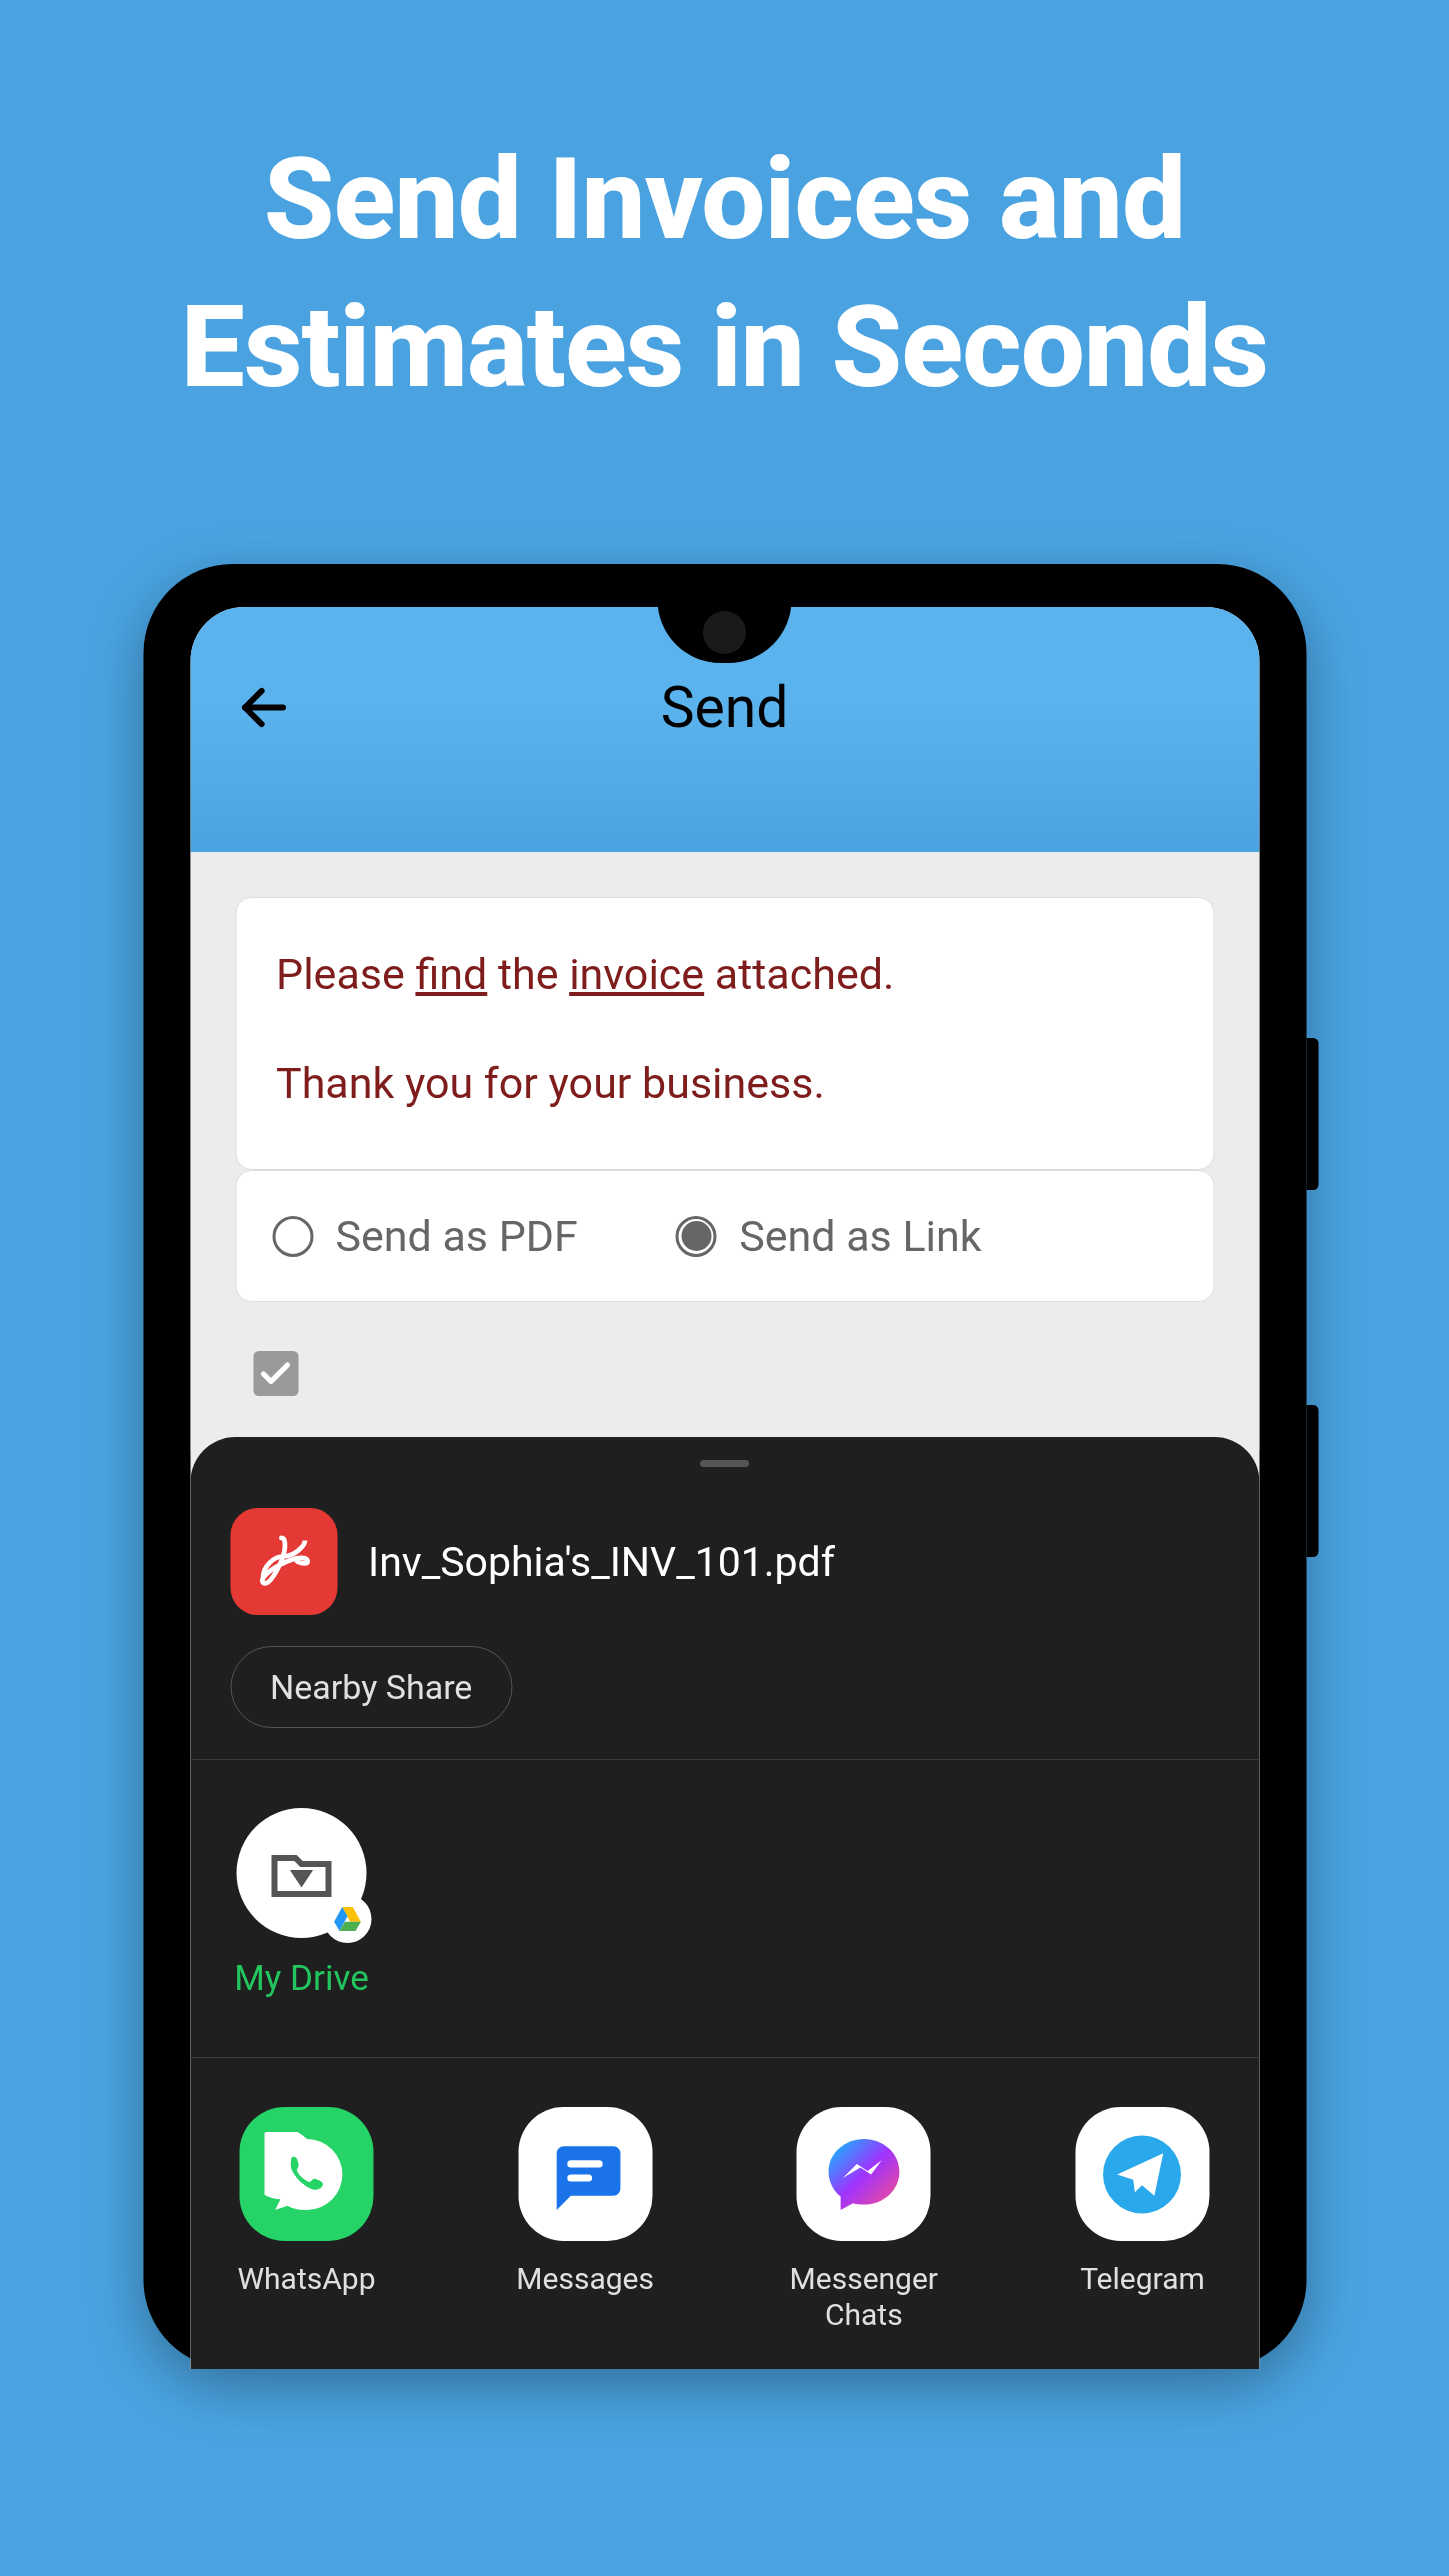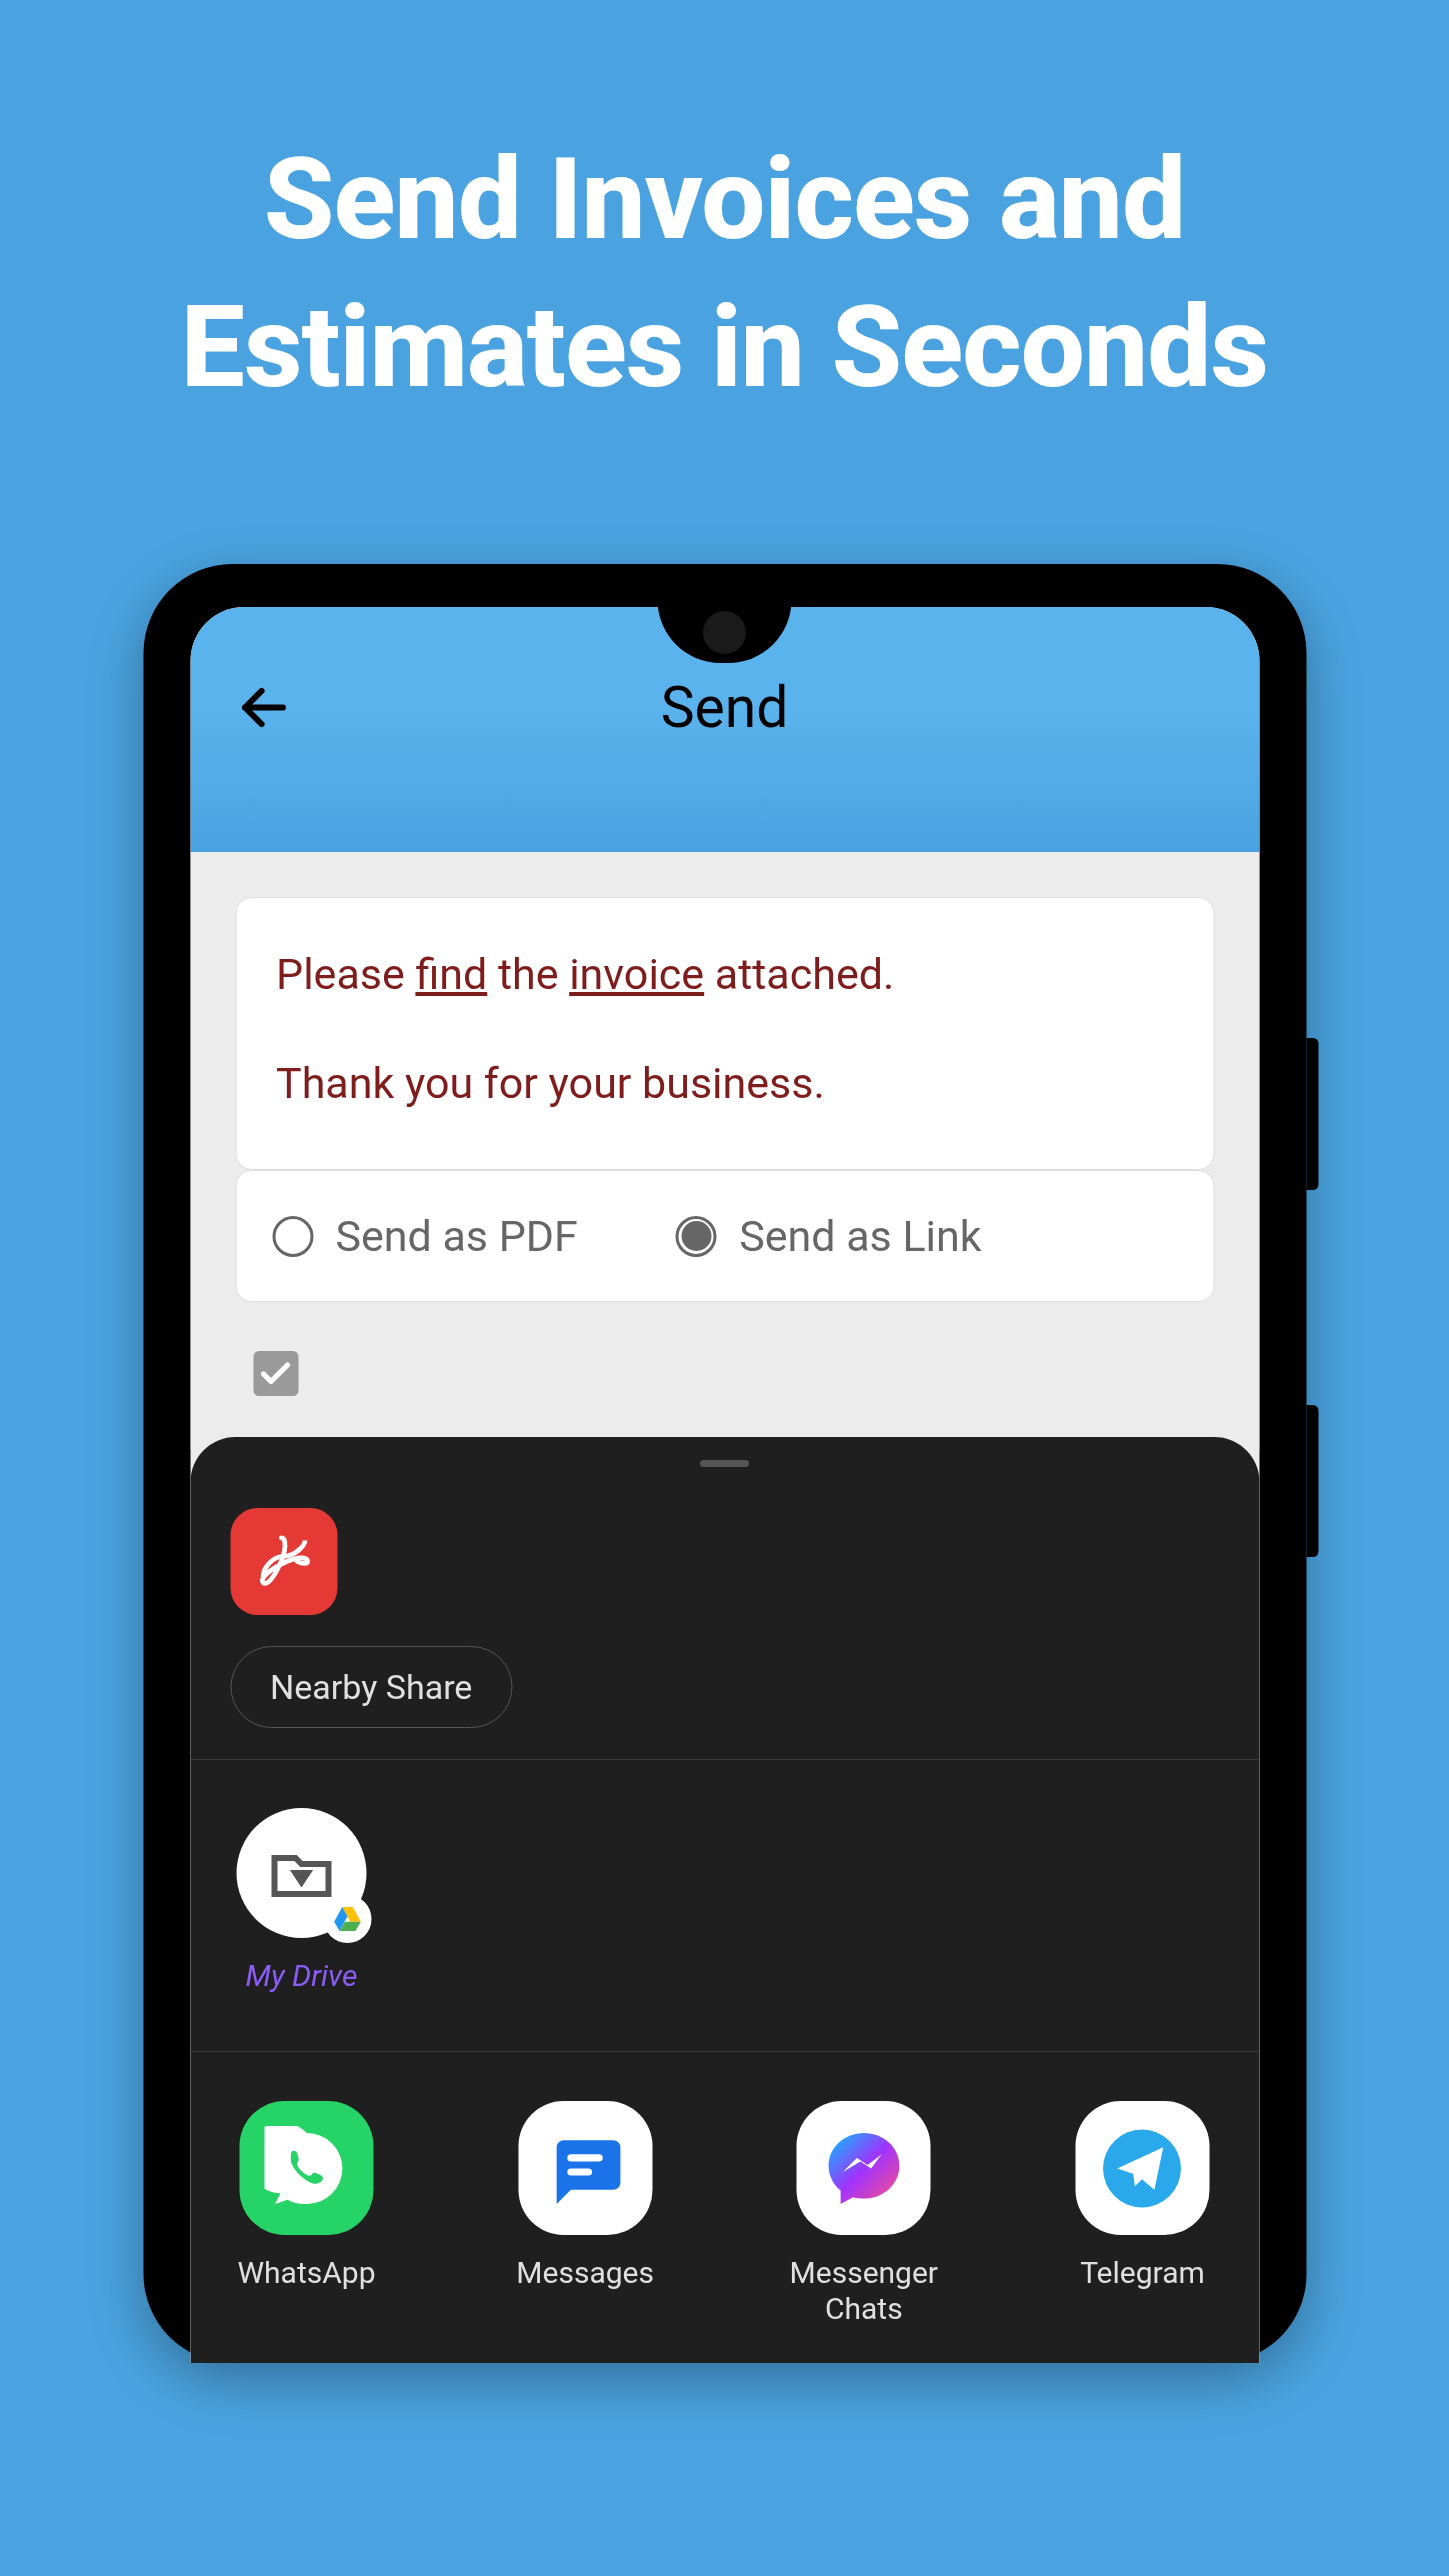--- a/index.html
+++ b/index.html
@@ -286,23 +286,22 @@
       width: 48px;
       height: 48px;
       background: #fff;
       border-radius: 50%;
       display: flex;
       align-items: center;
       justify-content: center;
     }
 
     .drive-label {
-      color: #8b5cf6;
-      font-size: 30px;
-      font-style: italic;
+      color: #22c55e;
+      font-size: 35px;
     }
 
     .apps-row {
       padding: 49px 27px 36px;
       display: flex;
       justify-content: space-between;
     }
 
     .app-item {
       display: flex;
@@ -392,20 +391,21 @@
       <div class="share-sheet">
         <div class="drag-handle"></div>
 
         <div class="file-row">
           <div class="pdf-icon">
             <svg width="63" height="63" viewBox="0 0 24 24" fill="none" stroke="#fff" stroke-width="1.8">
               <path d="M4 18 C 4 14, 8 10, 12 10 C 16 10, 20 6, 20 4"></path>
               <path d="M11 3 C 13 3, 13 8, 10 14 C 7 20, 5 21, 4 20 C 3 19, 5 16, 11 13 C 17 10, 21 10, 21 12 C 21 13, 19 13, 17 12" stroke-linecap="round"></path>
             </svg>
           </div>
+          <div class="file-name">Inv_Sophia's_INV_101.pdf</div>
         </div>
 
         <div class="nearby-btn">Nearby Share</div>
 
         <div class="divider"></div>
 
         <div class="drive-section">
           <div class="drive-icon-wrap">
             <div class="drive-icon">
               <svg width="72" height="72" viewBox="0 0 24 24" fill="none" stroke="#555" stroke-width="2">

